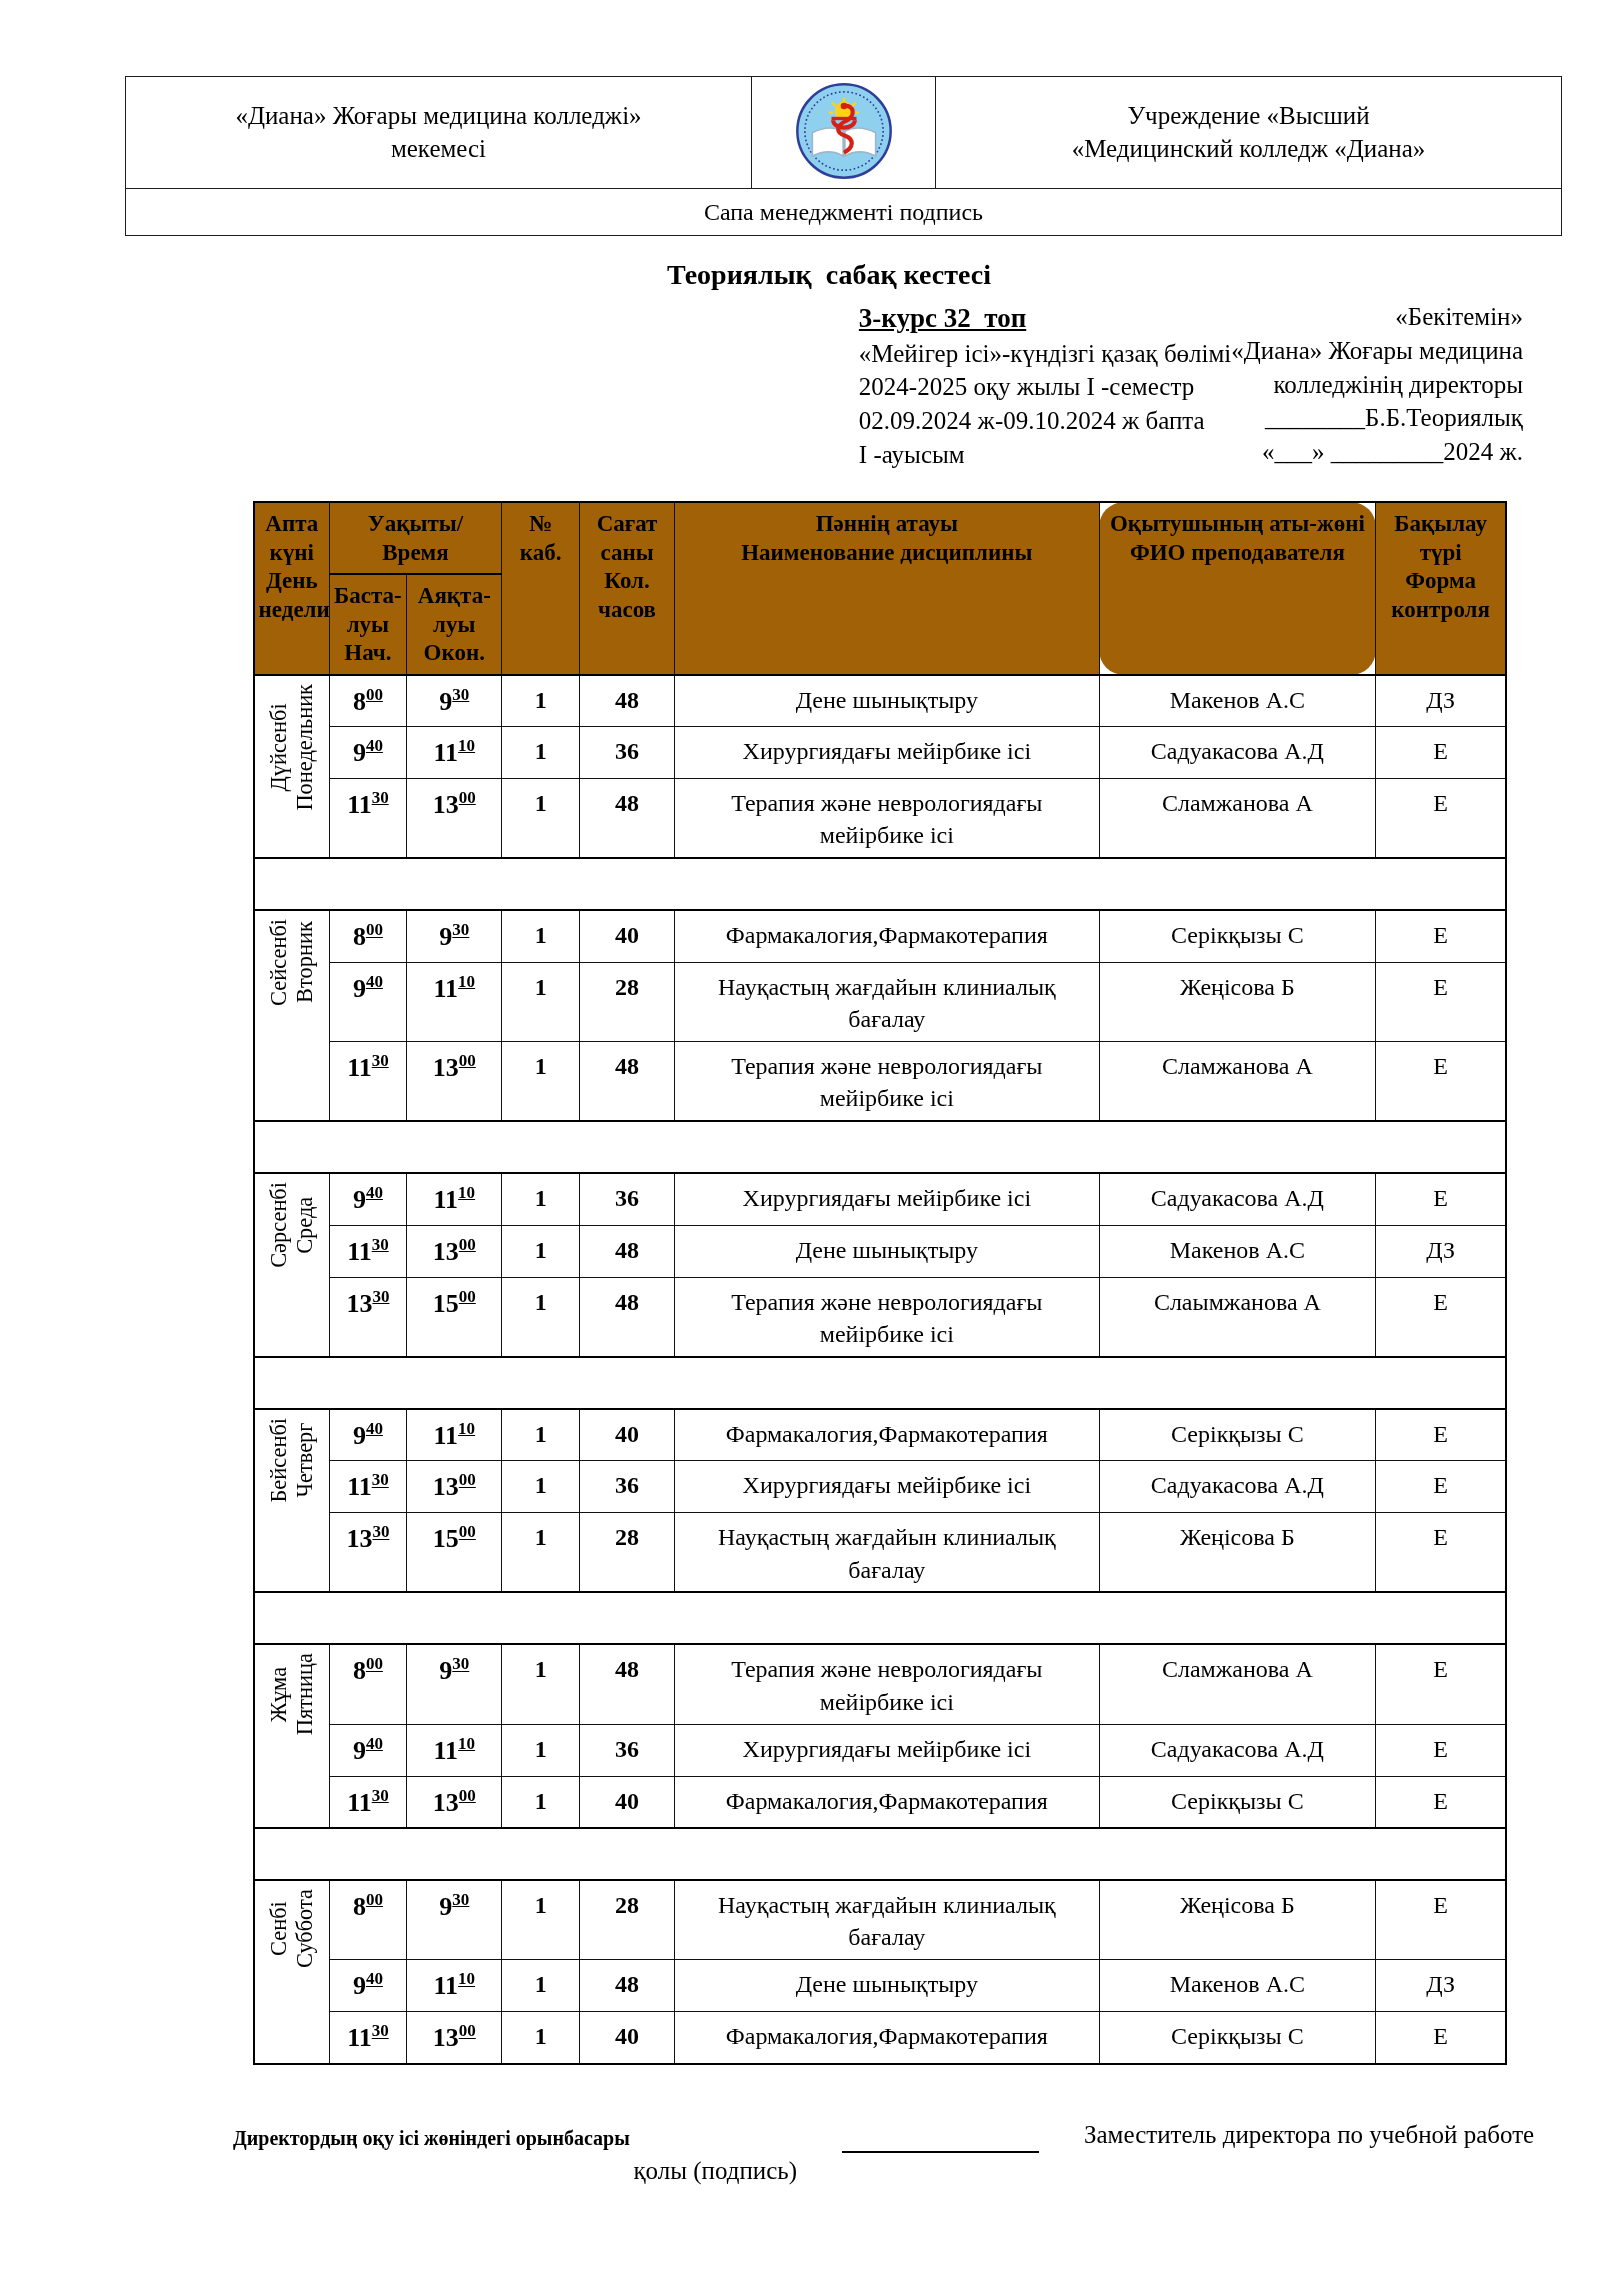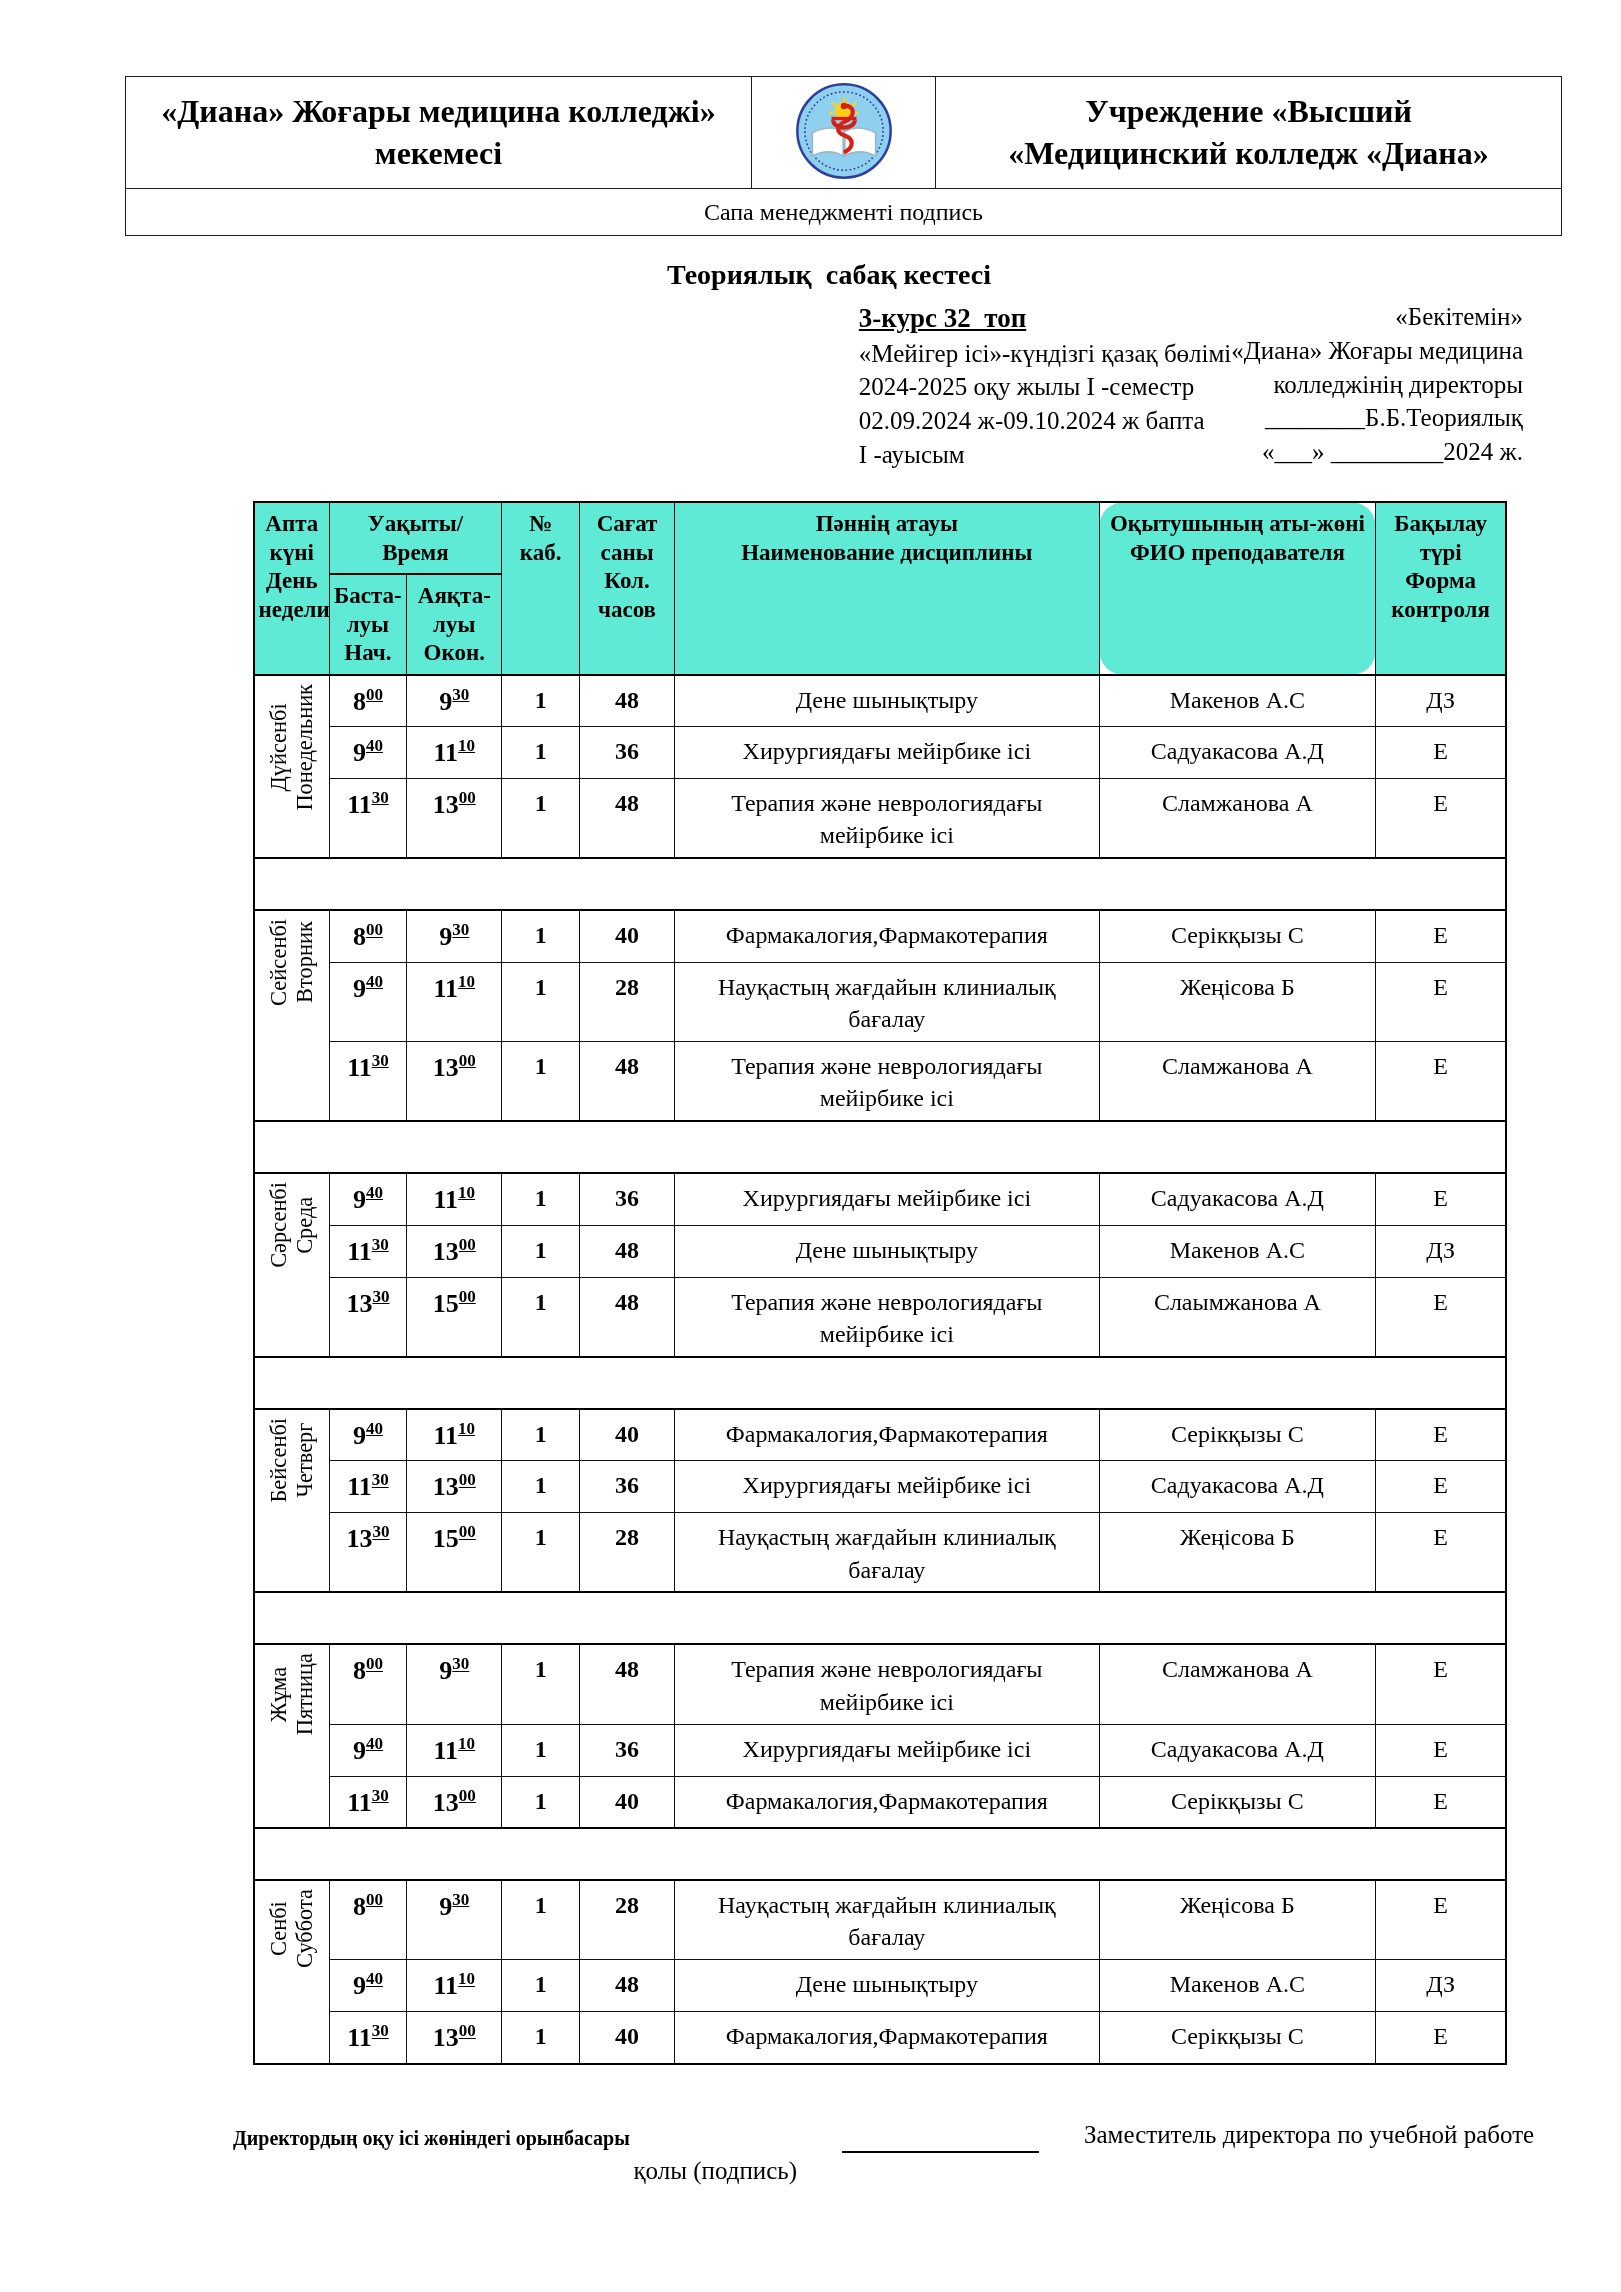--- a/index.html
+++ b/index.html
@@ -14,21 +14,21 @@
     overflow: hidden;
   }
   
   table.doc-header {
     border-collapse: collapse;
     margin: 76px 0 0 125px;
     width: 1437px;
     table-layout: fixed;
   }
   table.doc-header td { border: 1.8px solid #1c1c1c; text-align: center; padding: 3.6px 9px; }
-  .dh-org { font-size: 32px; line-height: 1.3; height: 90px; font-weight: bold; }
+  .dh-org { font-size: 25px; line-height: 1.3; height: 90px; }
   .dh-logo-cell { width: 184px; }
   .dh-qms { font-size: 24px; height: 47px; }
   .dh-code { font-size: 27px; height: 48px; }
   
   .title {
     margin: 23px 107px 0 143px;
     text-align: center;
     font-weight: bold;
     font-size: 28px;
     white-space: pre;
@@ -43,21 +43,21 @@
   
   table.sched {
     border-collapse: collapse;
     margin: 29px 0 0 253px;
     width: 1254px;
     table-layout: fixed;
     border: 2.7px solid #000;
   }
   table.sched th, table.sched td { border: 1.8px solid #111; }
   table.sched thead th {
-    background: #5eead4;
+    background: #a16207;
     font-weight: bold;
     font-size: 23px;
     line-height: 1.25;
     vertical-align: top;
     padding: 7.2px 3.6px 5.4px 3.6px;
     border-bottom: 2.7px solid #000;
   }
   table.sched thead th span { display: block; }
   th.th-teacher { padding-left: 29px; padding-right: 29px; border-radius: 25px; }
   table.sched tbody td {

